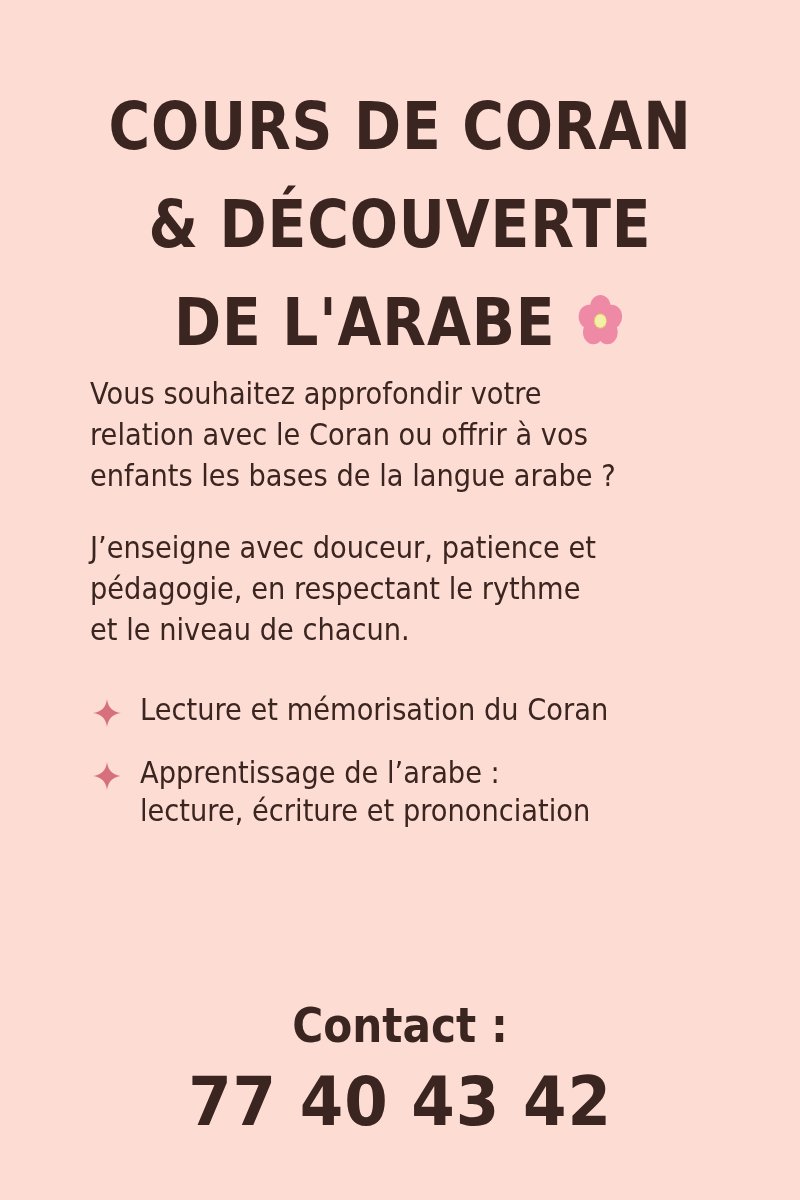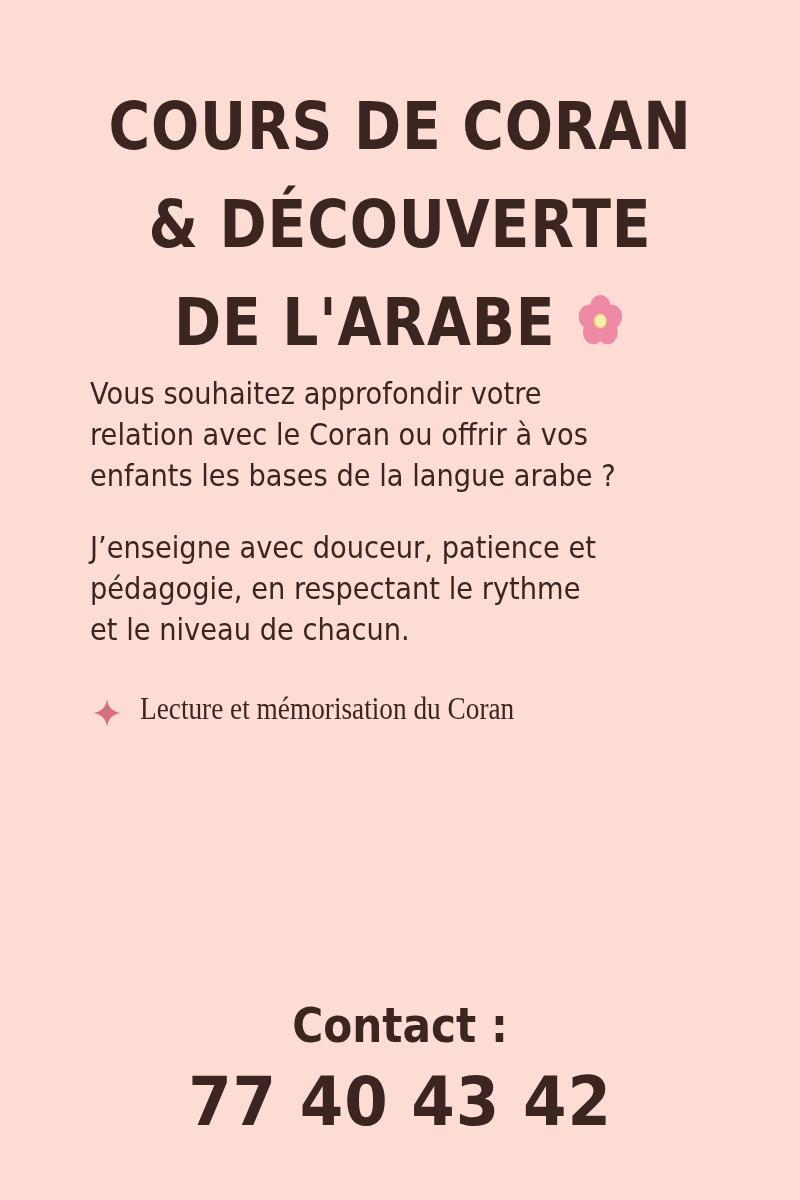--- a/index.html
+++ b/index.html
@@ -31,21 +31,21 @@
   .p2 { top: 527px; }
   .list { position: absolute; left: 92px; top: 690px; width: 680px; }
   .item { position: relative; padding-left: 48px; }
   .item .star { position: absolute; left: 0; width: 30px; height: 30px; }
   .item .text {
     font-size: 31px; line-height: 38px;
     transform: scaleX(0.88); transform-origin: left top;
     white-space: nowrap; display: block;
   }
   .item .text .line { display: block; }
-  .item1 { margin-bottom: 25px; font-family: Liberation Serif, serif; }
+  .item1 { margin-bottom: 25px; }
   .item1 .star { top: 8px; }
   .item2 { margin-bottom: 25px; }
   .item2 .star { top: 8px; }
   .item3 .star { top: 8px; }
   .contact-label {
     position: absolute; left: 0; width: 800px; top: 995px;
     text-align: center; font-size: 48px; font-weight: bold; line-height: 60px;
     transform: scaleX(0.88); transform-origin: center top;
   }
   .phone {
@@ -89,16 +89,25 @@
 
 <div class="list">
   <div class="item item1">
     <svg class="star" viewBox="0 0 30 30">
       <path d="M15 1 Q16.5 13.5 29 15 Q16.5 16.5 15 29 Q13.5 16.5 1 15 Q13.5 13.5 15 1 Z" fill="#d6707c"></path>
     </svg>
     <span class="text">
       <span class="line">Lecture et mémorisation du Coran</span>
     </span>
   </div>
+  <div class="item item2">
+    <svg class="star" viewBox="0 0 30 30">
+      <path d="M15 1 Q16.5 13.5 29 15 Q16.5 16.5 15 29 Q13.5 16.5 1 15 Q13.5 13.5 15 1 Z" fill="#d6707c"></path>
+    </svg>
+    <span class="text">
+      <span class="line">Apprentissage de l’arabe :</span>
+      <span class="line">lecture, écriture et prononciation</span>
+    </span>
+  </div>
 </div>
 
 <div class="contact-label">Contact :</div>
 <div class="phone">77 40 43 42</div>
 
 </body></html>

